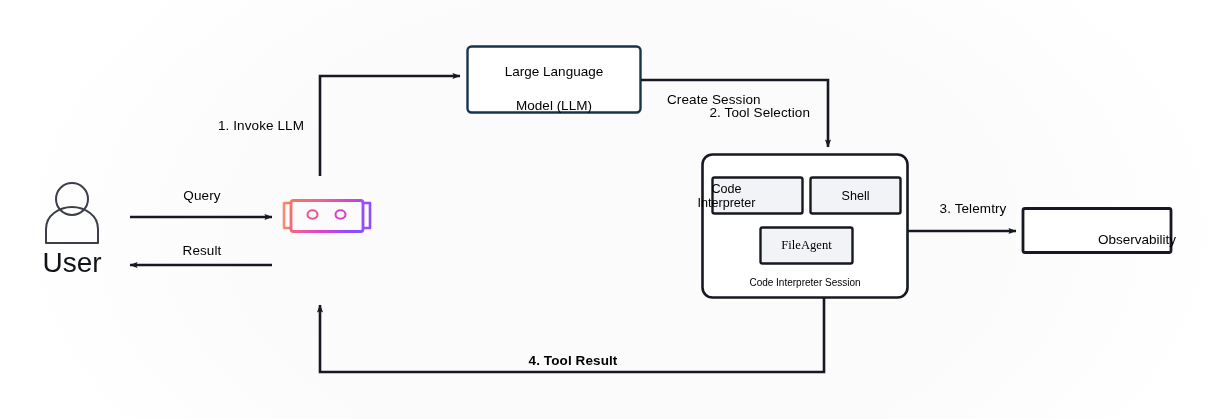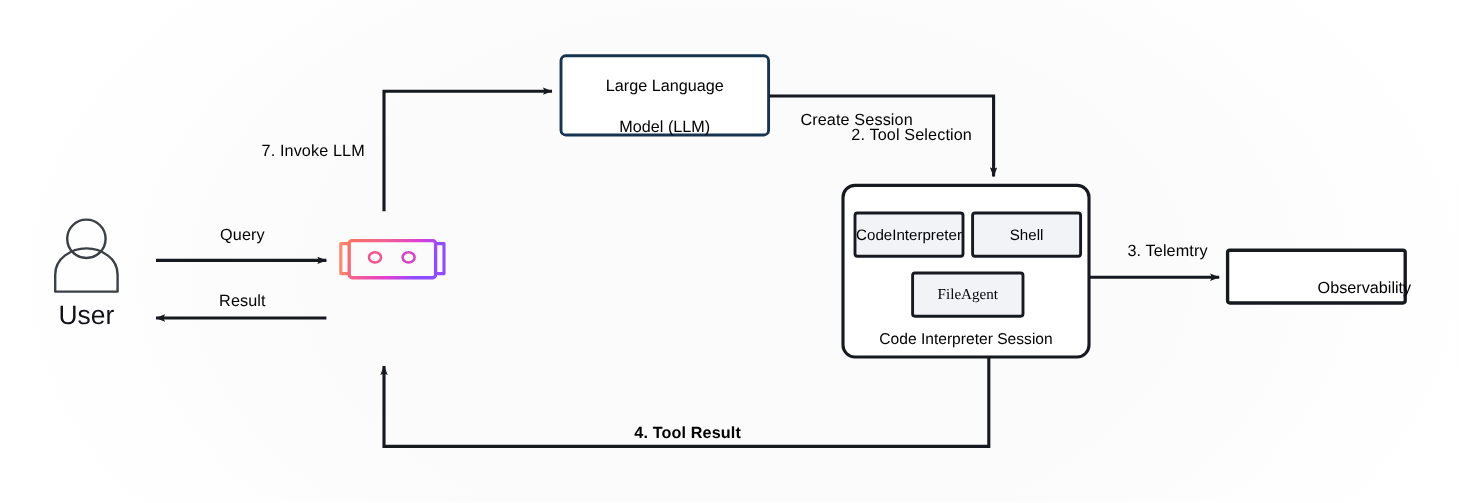--- a/index.html
+++ b/index.html
@@ -35,25 +35,25 @@
   .box-label {
     font-size: 13.5px;
     text-align: center;
     margin-top: 19px;
   }
   .inner-label {
     font-size: 12.6px;
     text-align: center;
   }
   .session-label {
-    font-size: 13px;
+    font-size: 10px;
     text-align: center;
   }
   .actor-label {
-    font-size: 22px;
+    font-size: 28px;
     text-align: center;
     color: #111318;
   }
 
   
   .tb {
     position: absolute;
     display: flex;
     align-items: center;
     justify-content: center;
@@ -132,21 +132,21 @@
 
   <div class="tb" style="left:148px; top:186px; width:108px; height:18px;">
     <span class="flow-label">Query</span>
   </div>
 
   <div class="tb" style="left:148px; top:241px; width:108px; height:18px;">
     <span class="flow-label">Result</span>
   </div>
 
   <div class="tb" style="left:206px; top:116px; width:110px; height:18px;">
-    <span class="flow-label">7. Invoke LLM</span>
+    <span class="flow-label">1. Invoke LLM</span>
   </div>
 
   <div class="tb" style="left:660px; top:59px; width:150px; height:18px; justify-content:flex-end;margin-top:44px;">
     <span class="flow-label">2. Tool Selection</span>
   </div>
 
   <div class="tb" style="left:667px; top:90px; width:150px; height:18px; justify-content:flex-start;">
     <span class="flow-label">Create Session</span>
   </div>
 
@@ -156,21 +156,21 @@
 
   <div class="tb" style="left:448px; top:351px; width:250px; height:18px;font-weight:bold;">
     <span class="flow-label">4. Tool Result</span>
   </div>
 
   <div class="tb" style="left:468px; top:47px; width:172px; height:64px; flex-direction:column;">
     <span class="box-label">Large Language</span>
     <span class="box-label">Model (LLM)</span>
   </div>
 
-  <div class="tb" style="left:713px; top:178px; width:89px; height:35px; flex-direction:row;">
+  <div class="tb" style="left:682px; top:178px; width:89px; height:35px; flex-direction:column;">
     <span class="inner-label">Code</span>
     <span class="inner-label">Interpreter</span>
   </div>
 
   <div class="tb" style="left:811px; top:178px; width:89px; height:35px;">
     <span class="inner-label">Shell</span>
   </div>
 
   <div class="tb" style="left:761px; top:228px; width:91px; height:35px; flex-direction:row;font-family:Liberation Serif, serif;">
     <span class="inner-label">File</span>

